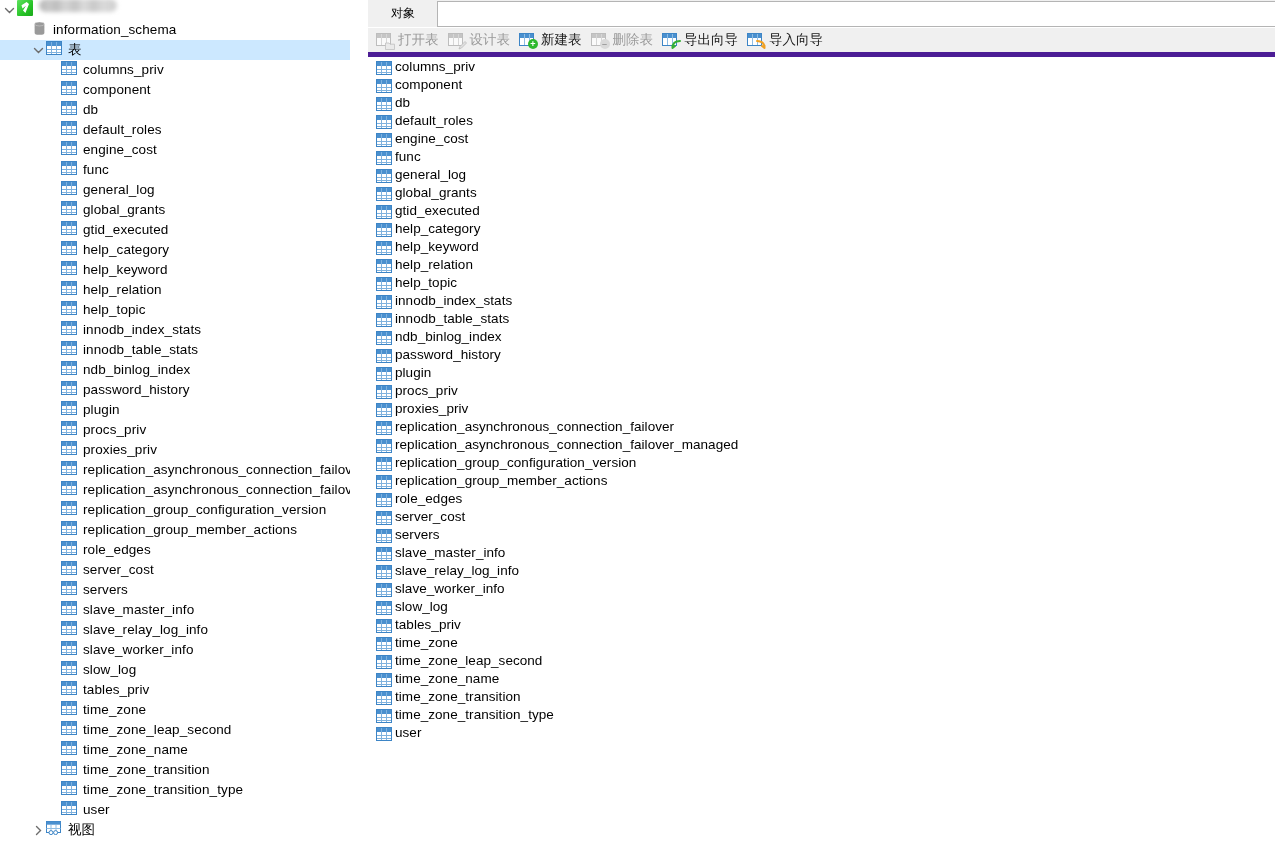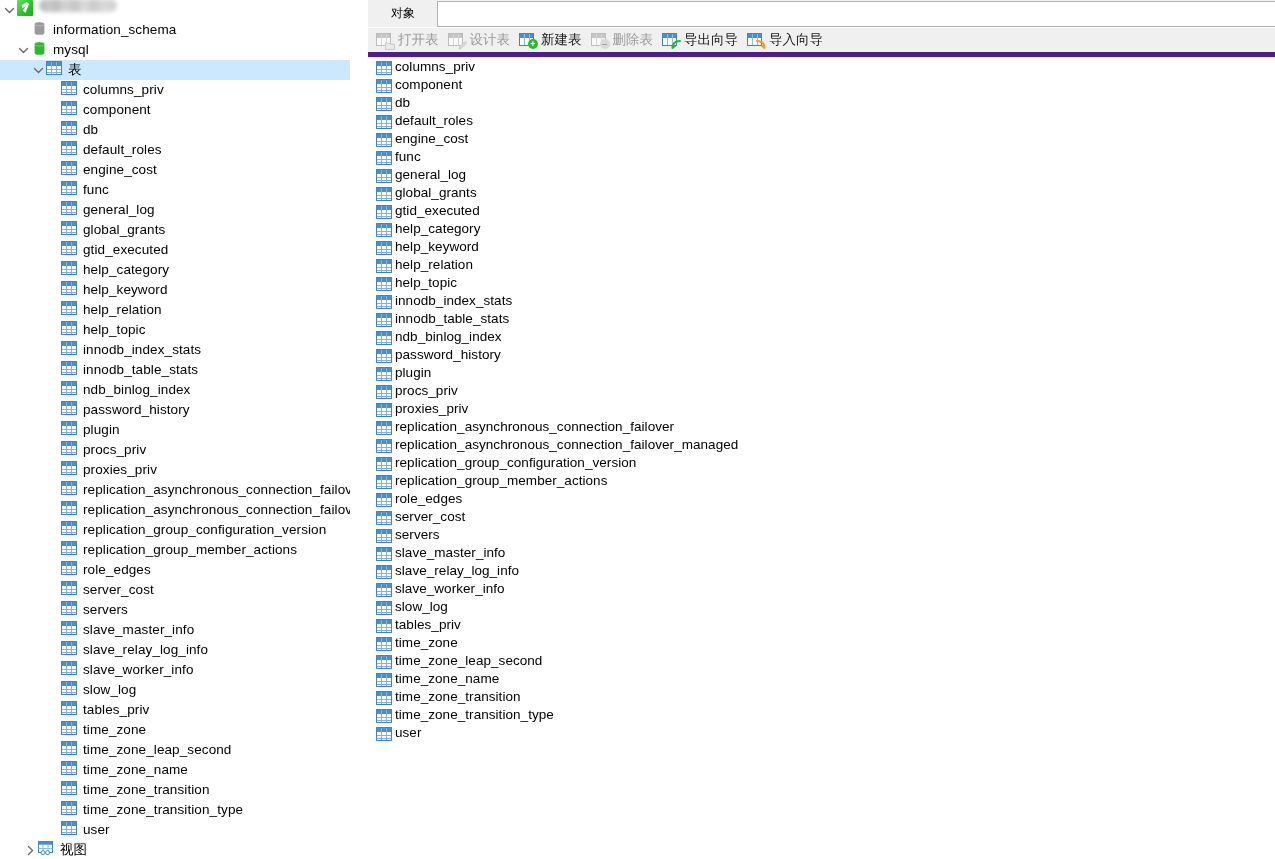--- a/index.html
+++ b/index.html
@@ -296,35 +296,20 @@
           <span class="twisty"></span>
           <span class="tree-ico"><span><svg class="ico-db" viewBox="0 0 16 16">
                 <ellipse cx="8" cy="3.2" rx="5.2" ry="2.1" fill="#9a9a9a"></ellipse>
                 <path d="M2.8 3.2 v3.3 a5.2 2.1 0 0 0 10.4 0 v-3.3" fill="#9a9a9a"></path>
                 <path d="M2.8 6.6 v3.3 a5.2 2.1 0 0 0 10.4 0 v-3.3" fill="#9a9a9a"></path>
                 <path d="M2.8 10.0 v2.7 a5.2 2.1 0 0 0 10.4 0 v-2.7" fill="#9a9a9a"></path>
                 <ellipse cx="8" cy="3.2" rx="5.2" ry="2.1" fill="none" stroke="#ffffff" stroke-width="0.6" opacity="0.5"></ellipse>
               </svg></span></span>
           <span class="tree-label">information_schema</span>
         </div>
-        <div class="tree-row" style="padding-left: 16px;">
-          <span class="twisty">
-            <svg width="11" height="11" viewBox="0 0 11 11">
-              <path d="M1.5 3.5 L5.5 7.5 L9.5 3.5" stroke="#6d6d6d" stroke-width="1.4" fill="none" stroke-linecap="round"></path>
-            </svg>
-          </span>
-          <span class="tree-ico"><span><svg class="ico-db" viewBox="0 0 16 16">
-                <ellipse cx="8" cy="3.2" rx="5.2" ry="2.1" fill="#2eb82e"></ellipse>
-                <path d="M2.8 3.2 v3.3 a5.2 2.1 0 0 0 10.4 0 v-3.3" fill="#2eb82e"></path>
-                <path d="M2.8 6.6 v3.3 a5.2 2.1 0 0 0 10.4 0 v-3.3" fill="#2eb82e"></path>
-                <path d="M2.8 10.0 v2.7 a5.2 2.1 0 0 0 10.4 0 v-2.7" fill="#2eb82e"></path>
-                <ellipse cx="8" cy="3.2" rx="5.2" ry="2.1" fill="none" stroke="#ffffff" stroke-width="0.6" opacity="0.5"></ellipse>
-              </svg></span></span>
-          <span class="tree-label">mysql</span>
-        </div>
         <div class="tree-row selected" style="padding-left: 31px;">
           <span class="twisty">
             <svg width="11" height="11" viewBox="0 0 11 11">
               <path d="M1.5 3.5 L5.5 7.5 L9.5 3.5" stroke="#6d6d6d" stroke-width="1.4" fill="none" stroke-linecap="round"></path>
             </svg>
           </span>
           <span class="tree-ico">
             <span class="ico-grid"></span>
           </span>
           <span class="tree-label">表</span>
@@ -588,21 +573,21 @@
           </span>
           <span class="tree-label">time_zone_transition_type</span>
         </div>
         <div class="tree-row" style="padding-left: 46px;">
           <span class="twisty"></span>
           <span class="tree-ico">
             <span class="ico-grid"></span>
           </span>
           <span class="tree-label">user</span>
         </div>
-        <div class="tree-row" style="padding-left: 23px;">
+        <div class="tree-row" style="padding-left: 31px;">
           <span class="twisty">
             <svg width="11" height="11" viewBox="0 0 11 11">
               <path d="M3.5 1.5 L7.5 5.5 L3.5 9.5" stroke="#6d6d6d" stroke-width="1.4" fill="none" stroke-linecap="round"></path>
             </svg>
           </span>
           <span class="tree-ico"><span><svg class="ico-view" viewBox="0 0 16 14">
                 <rect x="0.5" y="0.5" width="14" height="11" fill="#ffffff" stroke="#3d85c6"></rect>
                 <rect x="0.5" y="0.5" width="14" height="3.2" fill="#4a90cf"></rect>
                 <path d="M5 4 v7.5 M10 4 v7.5 M0.5 7.5 H14.5" stroke="#8fbde4" stroke-width="1"></path>
                 <circle cx="5" cy="11.6" r="2" fill="#ffffff" stroke="#3d85c6"></circle>

